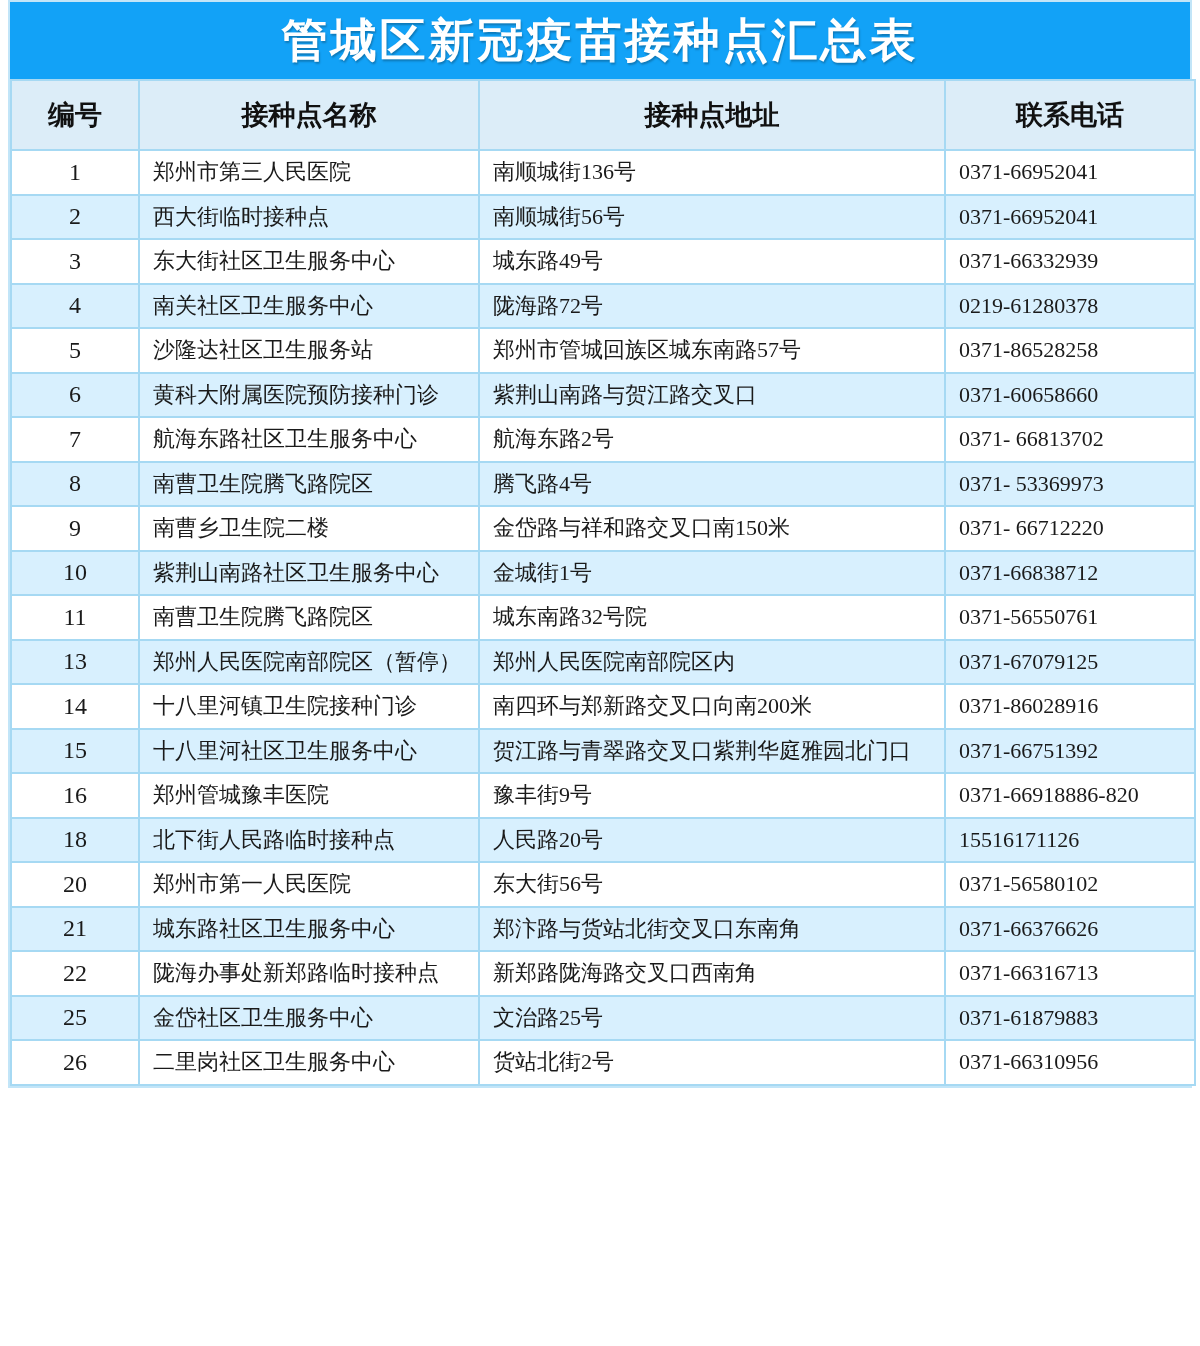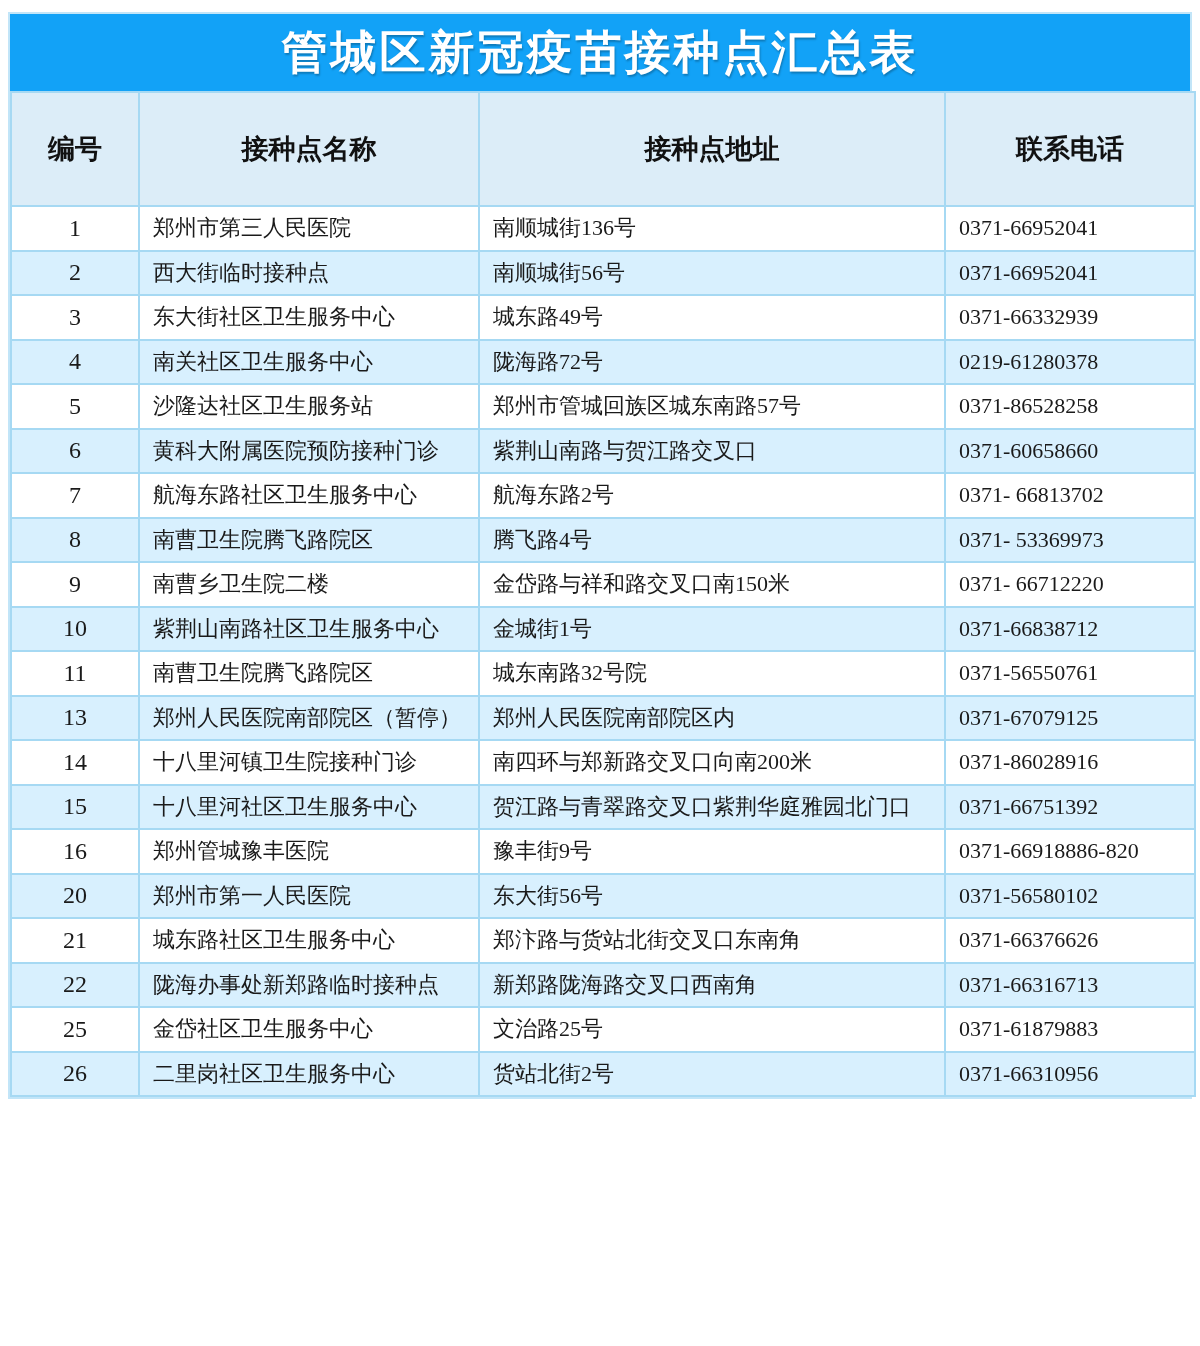--- a/index.html
+++ b/index.html
@@ -14,21 +14,21 @@
   }
   html,body{margin:0;padding:0;background:#FFFFFF;}
   body{
     width:1200px;height:1346px;
     font-family:"Liberation Serif","DejaVu Serif",serif;
     color:var(--body-text);
     position:relative;
   }
   .container{
     position:absolute;
-    left:8px;top:12px;
+    left:8px;top:0;
     width:1184px;
     border:2px solid var(--outer-border);
     box-sizing:border-box;
   }
   .title-bar{
     height:77px;
     background:var(--title-bg);
     color:var(--title-text);
     display:flex;align-items:center;justify-content:center;
     font-family:"Liberation Sans","DejaVu Sans",sans-serif;
@@ -46,21 +46,21 @@
   col.c-name{width:340px;}
   col.c-addr{width:466px;}
   col.c-phone{width:250px;}
   th,td{
     border:2px solid var(--border);
     box-sizing:border-box;
     overflow:hidden;
     white-space:nowrap;
   }
   thead th{
-    height:114px;
+    height:70px;
     background:var(--header-bg);
     font-family:"Liberation Sans","DejaVu Sans",sans-serif;
     font-weight:bold;
     font-size:27px;
     color:#111;
     text-align:center;
   }
   tbody tr{height:44.5px;}
   tbody tr:nth-child(even) td{background:var(--row-alt-bg);}
   tbody tr:nth-child(odd) td{background:var(--row-bg);}
@@ -181,20 +181,26 @@
           <td class="cell-addr">贺江路与青翠路交叉口紫荆华庭雅园北门口</td>
           <td class="cell-phone">0371-66751392</td>
         </tr>
         <tr>
           <td class="cell-id">16</td>
           <td class="cell-name">郑州管城豫丰医院</td>
           <td class="cell-addr">豫丰街9号</td>
           <td class="cell-phone">0371-66918886-820</td>
         </tr>
         <tr>
+          <td class="cell-id">18</td>
+          <td class="cell-name">北下街人民路临时接种点</td>
+          <td class="cell-addr">人民路20号</td>
+          <td class="cell-phone">15516171126</td>
+        </tr>
+        <tr>
           <td class="cell-id">20</td>
           <td class="cell-name">郑州市第一人民医院</td>
           <td class="cell-addr">东大街56号</td>
           <td class="cell-phone">0371-56580102</td>
         </tr>
         <tr>
           <td class="cell-id">21</td>
           <td class="cell-name">城东路社区卫生服务中心</td>
           <td class="cell-addr">郑汴路与货站北街交叉口东南角</td>
           <td class="cell-phone">0371-66376626</td>

